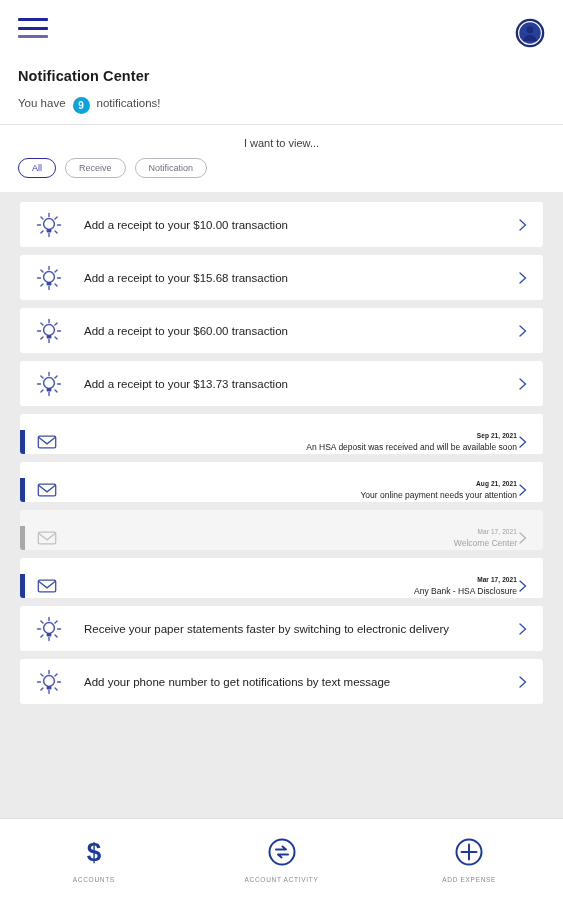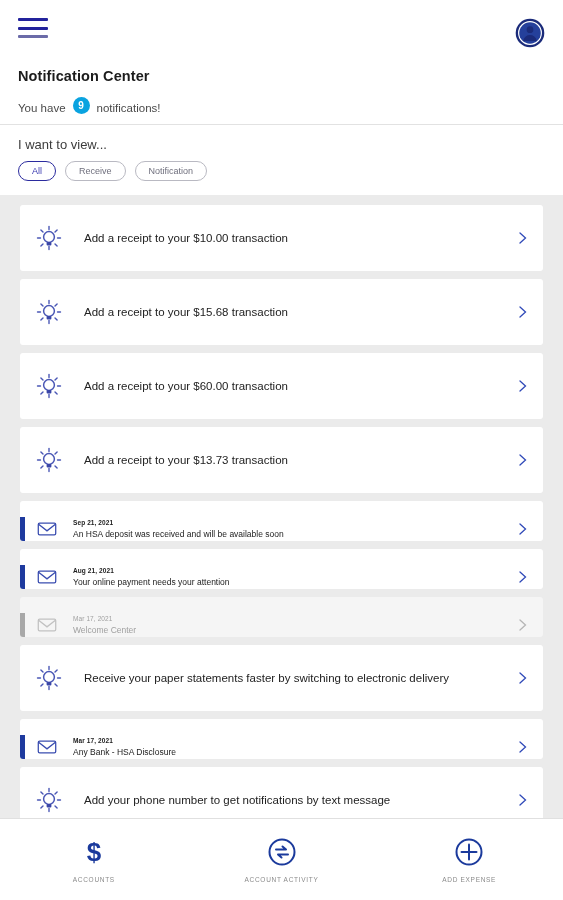--- a/index.html
+++ b/index.html
@@ -57,21 +57,21 @@
   .page-title {
     margin-top: 16px;
     font-size: 14.5px;
     font-weight: bold;
     color: #1c1c1c;
     letter-spacing: .1px;
   }
   .sub-line {
     margin-top: 13px;
     display: flex;
-    align-items: flex-end;
+    align-items: flex-start;
     font-size: 11.5px;
     color: #4a4a4a;
   }
   .count-badge {
     display: inline-flex;
     align-items: center;
     justify-content: center;
     width: 17px;
     height: 17px;
     border-radius: 50%;
@@ -84,23 +84,24 @@
   }
 
   
   .filter-bar {
     background: #ffffff;
     border-top: 1px solid #e2e2e2;
     padding: 12px 18px 14px 18px;
     flex: 0 0 auto;
   }
   .filter-label {
-    font-size: 13px;
+    font-size: 11px;
     color: #3c3c3c;
     margin-bottom: 9px;
+    text-align: center;
   }
   .chips { display: flex; gap: 9px; }
   .chip {
     border-radius: 20px;
     padding: 4px 13px;
     font-size: 9px;
     color: #6f6f7d;
     border: 1px solid #b9b9c2;
     background: #ffffff;
     cursor: pointer;
@@ -122,39 +123,40 @@
   .card {
     background: #ffffff;
     border-radius: 3px;
     display: flex;
     align-items: center;
     margin-bottom: 8px;
     cursor: pointer;
   }
   
   .card.opportunity {
-    height: 66px;
+    height: 45px;
     padding: 0 14px 0 16px;
   }
   .opp-icon { width: 26px; height: 26px; flex: 0 0 26px; }
   .opp-text {
     flex: 1 1 auto;
     margin-left: 22px;
     font-size: 11.5px;
     color: #222222;
     font-weight: 500;
   }
   .chev { flex: 0 0 12px; width: 12px; height: 14px; }
 
   
   .card.message {
     height: 40px;
     padding: 16px 14px 0 0;
     position: relative;
     overflow: hidden;
+    text-align: right;
   }
   .accent {
     width: 5px;
     height: 100%;
     flex: 0 0 5px;
     background: #1e3a9e;
   }
   .card.message.read .accent { background: #a8a8a8; }
   .card.message.read { background: #f5f5f5; }
   .msg-icon { width: 22px; height: 22px; flex: 0 0 22px; margin-left: 11px; }
@@ -361,41 +363,20 @@
       </svg>
       <div class="msg-body">
         <div class="msg-date">Mar 17, 2021</div>
         <div class="msg-title">Welcome Center</div>
       </div>
       <svg class="chev" viewBox="0 0 12 14">
         <path d="M3 2 L8.5 7 L3 12" fill="none" stroke="#b5b5b5" stroke-width="1.3" stroke-linecap="round"></path>
       </svg>
     </div>
 
-    <div class="card opportunity">
-      <svg class="opp-icon" viewBox="0 0 26 26">
-        <g stroke="#4a57b5" stroke-width="1.4" stroke-linecap="round">
-          <line x1="13" y1="1.5" x2="13" y2="4.5"></line>
-            <line x1="13" y1="21.5" x2="13" y2="24.5"></line>
-          <line x1="1.5" y1="13" x2="4.5" y2="13"></line>
-            <line x1="21.5" y1="13" x2="24.5" y2="13"></line>
-          <line x1="4.9" y1="4.9" x2="7" y2="7"></line>
-            <line x1="19" y1="19" x2="21.1" y2="21.1"></line>
-          <line x1="21.1" y1="4.9" x2="19" y2="7"></line>
-            <line x1="7" y1="19" x2="4.9" y2="21.1"></line>
-        </g>
-        <circle cx="13" cy="12" r="5.4" fill="none" stroke="#4a57b5" stroke-width="1.5"></circle>
-        <rect x="10.6" y="17" width="4.8" height="3.4" rx="1" fill="#3a46a8"></rect>
-      </svg>
-      <div class="opp-text">Receive your paper statements faster by switching to electronic delivery</div>
-      <svg class="chev" viewBox="0 0 12 14">
-        <path d="M3 2 L8.5 7 L3 12" fill="none" stroke="#2f49b8" stroke-width="1.3" stroke-linecap="round"></path>
-      </svg>
-    </div>
-
     <div class="card message">
       <div class="accent"></div>
       <svg class="msg-icon" viewBox="0 0 24 24">
         <rect x="2.5" y="5.5" width="19" height="13" rx="1.5" fill="#ffffff" stroke="#3a4db0" stroke-width="1.4"></rect>
         <path d="M2.5 6.5 L12 14 L21.5 6.5" fill="none" stroke="#3a4db0" stroke-width="1.4"></path>
       </svg>
       <div class="msg-body">
         <div class="msg-date">Mar 17, 2021</div>
         <div class="msg-title">Any Bank - HSA Disclosure</div>
       </div>
@@ -412,20 +393,41 @@
           <line x1="1.5" y1="13" x2="4.5" y2="13"></line>
             <line x1="21.5" y1="13" x2="24.5" y2="13"></line>
           <line x1="4.9" y1="4.9" x2="7" y2="7"></line>
             <line x1="19" y1="19" x2="21.1" y2="21.1"></line>
           <line x1="21.1" y1="4.9" x2="19" y2="7"></line>
             <line x1="7" y1="19" x2="4.9" y2="21.1"></line>
         </g>
         <circle cx="13" cy="12" r="5.4" fill="none" stroke="#4a57b5" stroke-width="1.5"></circle>
         <rect x="10.6" y="17" width="4.8" height="3.4" rx="1" fill="#3a46a8"></rect>
       </svg>
+      <div class="opp-text">Receive your paper statements faster by switching to electronic delivery</div>
+      <svg class="chev" viewBox="0 0 12 14">
+        <path d="M3 2 L8.5 7 L3 12" fill="none" stroke="#2f49b8" stroke-width="1.3" stroke-linecap="round"></path>
+      </svg>
+    </div>
+
+    <div class="card opportunity">
+      <svg class="opp-icon" viewBox="0 0 26 26">
+        <g stroke="#4a57b5" stroke-width="1.4" stroke-linecap="round">
+          <line x1="13" y1="1.5" x2="13" y2="4.5"></line>
+            <line x1="13" y1="21.5" x2="13" y2="24.5"></line>
+          <line x1="1.5" y1="13" x2="4.5" y2="13"></line>
+            <line x1="21.5" y1="13" x2="24.5" y2="13"></line>
+          <line x1="4.9" y1="4.9" x2="7" y2="7"></line>
+            <line x1="19" y1="19" x2="21.1" y2="21.1"></line>
+          <line x1="21.1" y1="4.9" x2="19" y2="7"></line>
+            <line x1="7" y1="19" x2="4.9" y2="21.1"></line>
+        </g>
+        <circle cx="13" cy="12" r="5.4" fill="none" stroke="#4a57b5" stroke-width="1.5"></circle>
+        <rect x="10.6" y="17" width="4.8" height="3.4" rx="1" fill="#3a46a8"></rect>
+      </svg>
       <div class="opp-text">Add your phone number to get notifications by text message</div>
       <svg class="chev" viewBox="0 0 12 14">
         <path d="M3 2 L8.5 7 L3 12" fill="none" stroke="#2f49b8" stroke-width="1.3" stroke-linecap="round"></path>
       </svg>
     </div>
 
   </div>
 
   <div class="bottom-nav">
     <div class="nav-item">

